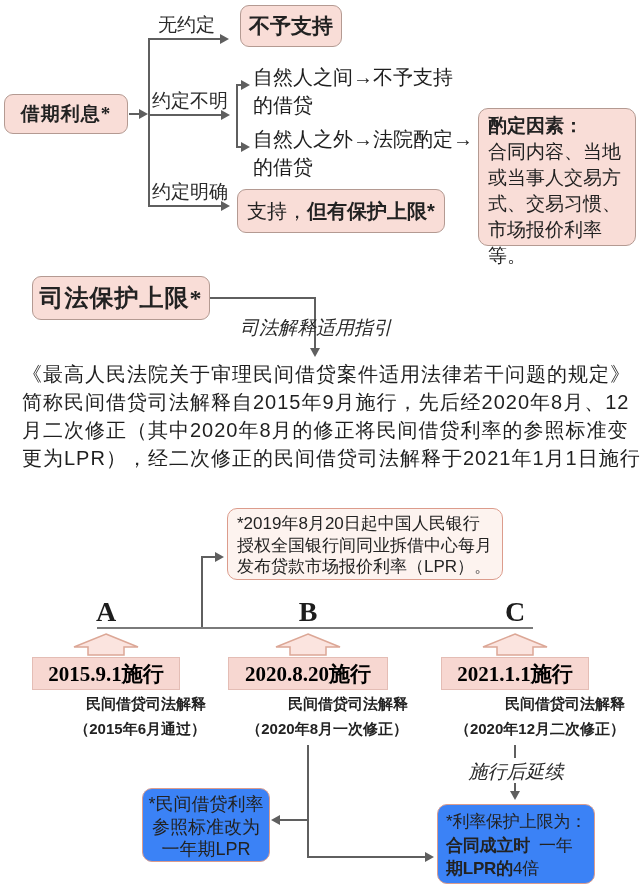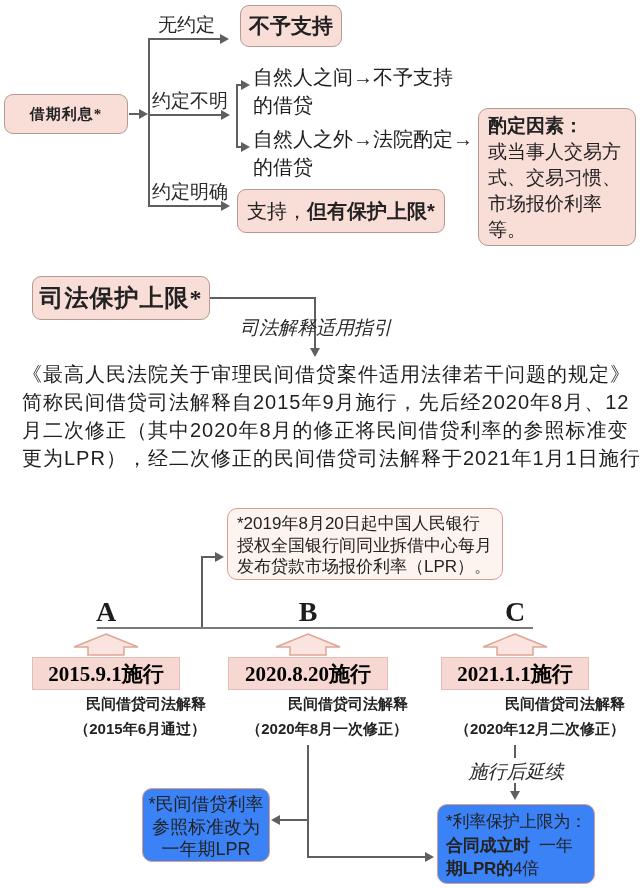--- a/index.html
+++ b/index.html
@@ -22,21 +22,21 @@
   .datebox span{font-family:"Liberation Serif",serif;font-weight:bold;font-size:21px;color:#000000;}
   .tl-letter{position:absolute;width:40px;text-align:center;font-family:"Liberation Serif",serif;
              font-weight:bold;font-size:28px;color:#1d1d1d;}
   .blkarrow{position:absolute;width:66px;height:23px;}
 </style>
 </head>
 <body>
 
 <div id="page">
 
-  <div class="pbox serifb" style="left:4px;top:94px;width:124px;height:40px;font-size:15px;letter-spacing:1px;">
+  <div class="pbox serifb" style="left:4px;top:94px;width:124px;height:40px;font-size:19px;letter-spacing:1px;">
     <span>借期利息*</span>
   </div>
 
   <div class="ln" style="left:129px;top:113px;width:11px;height:2px;"></div>
   <div class="tri-r" style="left:139px;top:109px;"></div>
   <div class="ln" style="left:148px;top:38px;width:2px;height:169px;"></div>
 
   <div class="lbl" style="left:158px;top:12px;">无约定</div>
   <div class="ln" style="left:148px;top:38px;width:73px;height:2px;"></div>
   <div class="tri-r" style="left:220px;top:34px;"></div>
@@ -62,20 +62,21 @@
   <div class="ln" style="left:148px;top:205px;width:74px;height:2px;"></div>
   <div class="tri-r" style="left:221px;top:201px;"></div>
   <div class="pbox" style="left:237px;top:189px;width:208px;height:44px;font-size:20px;">
     <span style="font-weight:500;">支持，</span>
       <span style="font-weight:bold;">但有保护上限*</span>
   </div>
 
   <div class="pbox" style="left:478px;top:108px;width:158px;height:138px;border-radius:10px;align-items:flex-start;justify-content:center;padding:4px 9px;">
     <div style="font-size:19px;line-height:26px;">
       <div style="font-weight:bold;">酌定因素：</div>
+      <div style="font-weight:500;">合同内容、当地</div>
       <div style="font-weight:500;">或当事人交易方</div>
       <div style="font-weight:500;">式、交易习惯、</div>
       <div style="font-weight:500;">市场报价利率等。</div>
     </div>
   </div>
 
   <div class="pbox serifb" style="left:32px;top:276px;width:178px;height:44px;font-size:24px;letter-spacing:1px;">
     <span>司法保护上限*</span>
   </div>
   <div class="ln" style="left:210px;top:297px;width:106px;height:2px;"></div>

